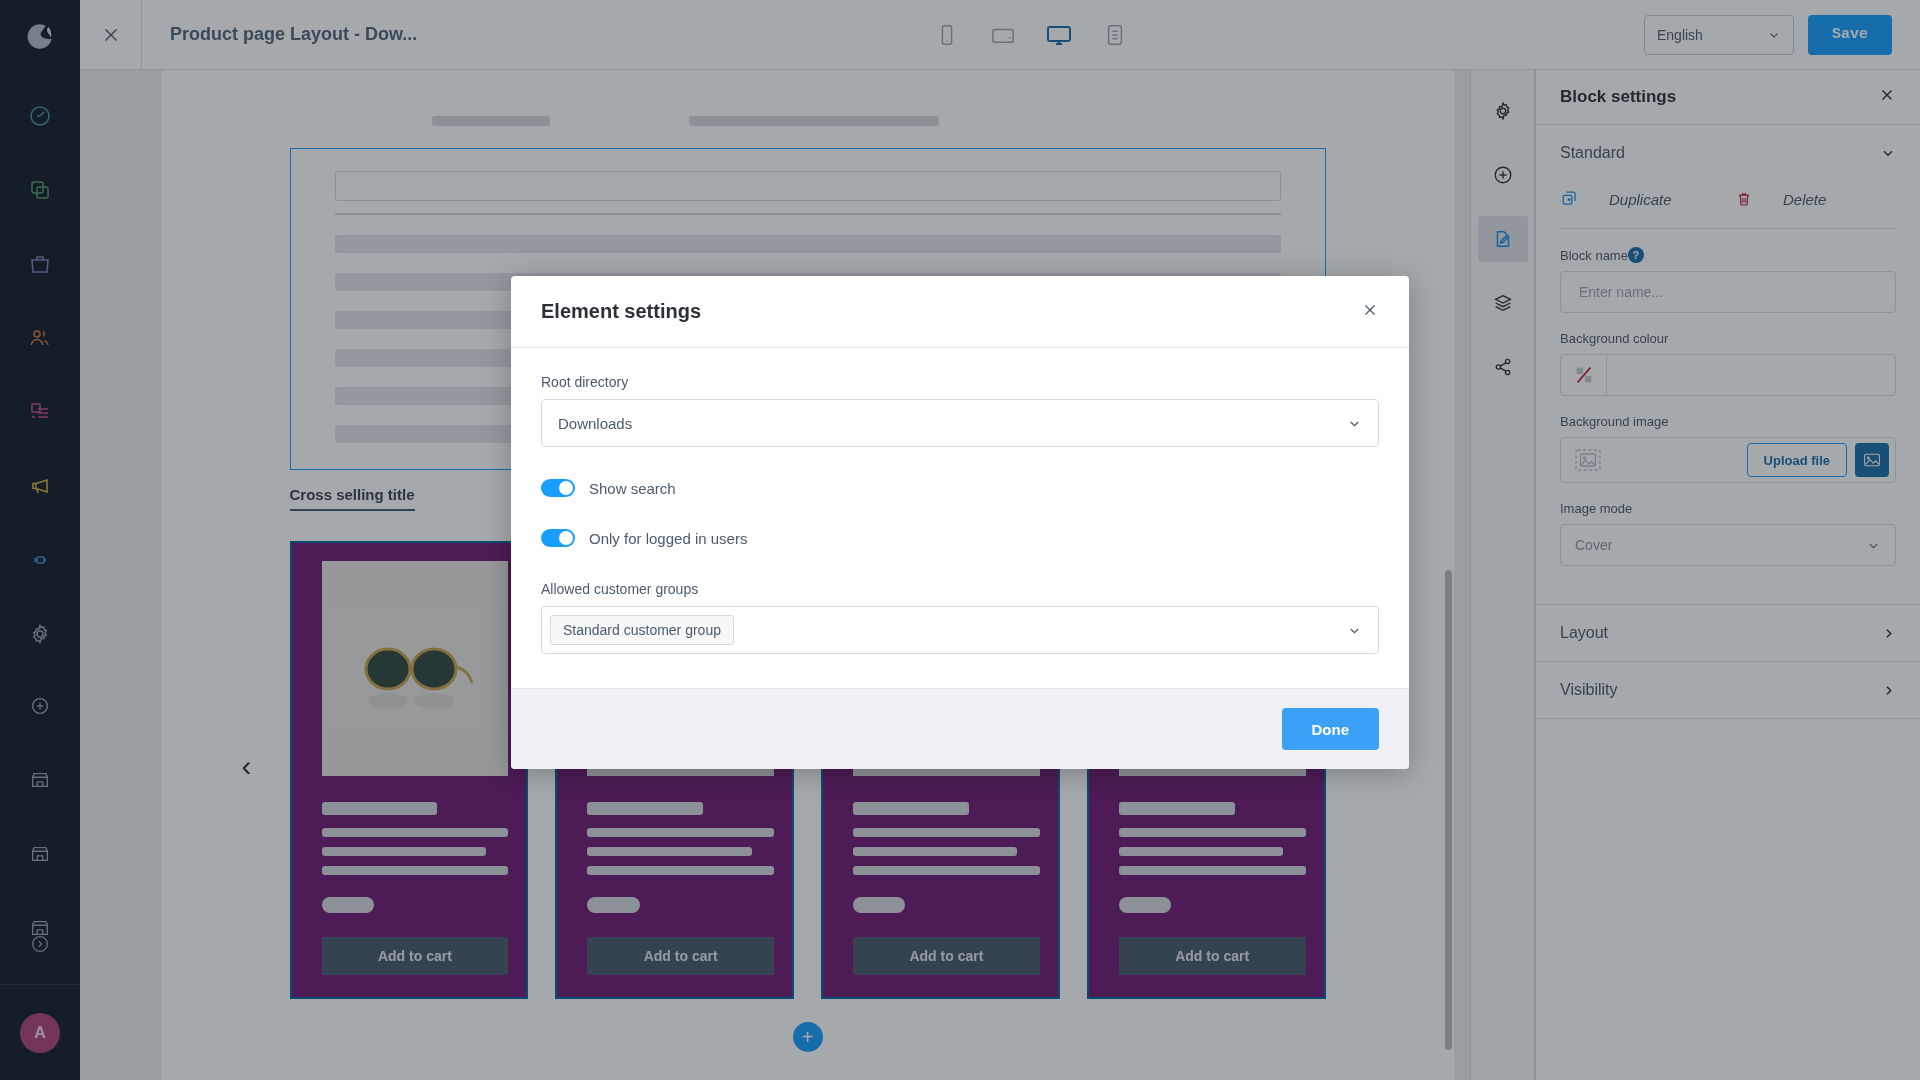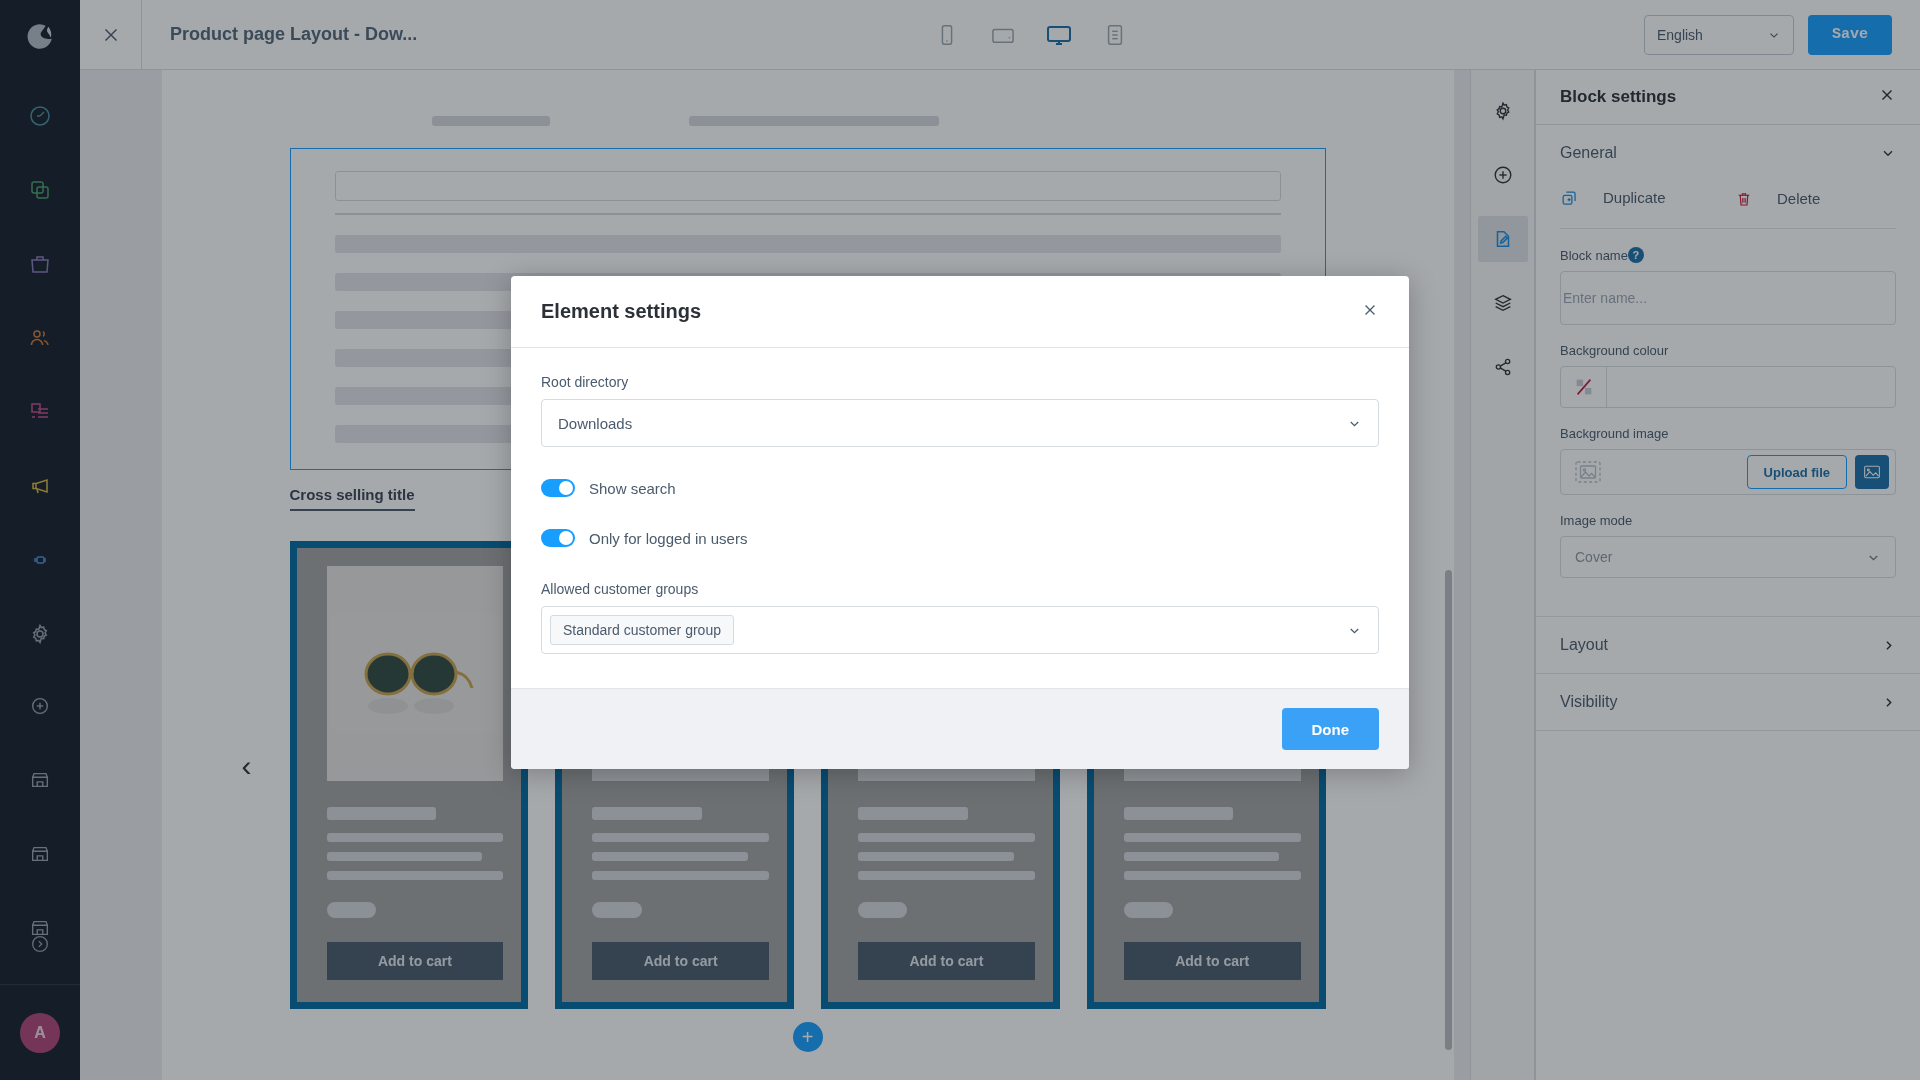--- a/index.html
+++ b/index.html
@@ -91,21 +91,21 @@
   .sk-row.w-short { width: 72%; }
   .cross-title {
     margin: 16px 0 0 128px; font-size: 15px; font-weight: bold; color: #394453;
     display: inline-block; border-bottom: 2px solid #4a5b6d; padding-bottom: 6px;
   }
   .carousel { margin: 30px 128px 0 128px; display: flex; gap: 27px; position: relative; }
   .arrow-left {
     position: absolute; left: -48px; top: 210px; font-size: 30px; color: #2b3137; cursor: pointer;
     line-height: 1;
   }
-  .pcard { flex: 1; border: 7px solid #0369a1; background: #a3a3a3; padding: 18px 18px 22px 30px; }
+  .pcard { flex: 1; border: 2px solid #0369a1; background: #701a75; padding: 18px 18px 22px 30px; }
   .pimg { height: 215px; background: #e6e4e1; display: flex; align-items: center; justify-content: center; overflow: hidden;}
   .pcard .sk-t1 { width: 62%; height: 13px; margin-top: 26px; background: #d6d9de; border-radius: 3px;}
   .pcard .sk-t2 { width: 100%; height: 9px; margin-top: 13px; background: #d6d9de; border-radius: 3px;}
   .pcard .sk-t3 { width: 88%; height: 9px; margin-top: 10px; background: #d6d9de; border-radius: 3px;}
   .pcard .sk-t4 { width: 100%; height: 9px; margin-top: 10px; background: #d6d9de; border-radius: 3px;}
   .pcard .sk-t5 { width: 28%; height: 16px; margin-top: 22px; background: #d6d9de; border-radius: 8px;}
   .atc {
     margin-top: 24px; height: 38px; background: #4a5b6d; color: #e3e7eb;
     display: flex; align-items: center; justify-content: center; font-size: 14px; font-weight: bold;
     cursor: pointer;
@@ -147,34 +147,34 @@
   }
   .sb-title { font-size: 17px; font-weight: bold; color: #2b3137; }
   .sb-x { cursor: pointer; color: #2b3137; }
   .sb-section-head {
     height: 56px; display: flex; align-items: center; justify-content: space-between;
     padding: 0 24px; cursor: pointer;
   }
   .sb-section-head .t { font-size: 16px; color: #4a5b6d; }
   .sb-body { padding: 0 24px 0 24px; }
   .dupdel { display: flex; gap: 0; align-items: center; padding: 8px 0 20px 0; }
-  .dd-item { display: flex; align-items: flex-start; gap: 24px; cursor: pointer; font-size: 15px; color: #4a5b6d; }
+  .dd-item { display: flex; align-items: flex-end; gap: 30px; cursor: pointer; font-size: 15px; color: #4a5b6d; font-style: italic; }
   .dd-item.dup { width: 175px; }
   .sb-hr { height: 1px; background: #e2e4e8; }
   .field { padding-top: 18px; }
   .f-label { display: flex; align-items: center; justify-content: flex-start;
     font-size: 13px; color: #4a5b6d; margin-bottom: 8px; }
   .help-dot {
     width: 16px; height: 16px; border-radius: 50%; background: #1b6ea8; color: #fff;
     font-size: 11px; display: flex; align-items: center; justify-content: center; cursor: pointer;
     font-weight: bold;
   }
   .f-input {
-    height: 54px; border: 1px solid #d6dbe0; border-radius: 4px; display: flex; align-items: center;
-    padding: 0 2px; font-size: 14px; color: #9aa5b1; background: #fff; cursor: text;
+    height: 42px; border: 1px solid #d6dbe0; border-radius: 4px; display: flex; align-items: center;
+    padding: 0 18px; font-size: 14px; color: #9aa5b1; background: #fff; cursor: text;
   }
   .color-row { display: flex; height: 42px; border: 1px solid #d6dbe0; border-radius: 4px; overflow: hidden; }
   .color-swatch { width: 46px; border-right: 1px solid #d6dbe0; display: flex; align-items: center; justify-content: center; cursor: pointer; }
   .color-val { flex: 1; cursor: text; }
   .bgimg-row {
     height: 46px; border: 1px solid #d6dbe0; border-radius: 4px;
     display: flex; align-items: center; padding: 0 6px 0 10px; gap: 8px;
   }
   .bgimg-ph { width: 34px; height: 30px; display: flex; align-items: center; justify-content: center; }
   .bgimg-spacer { flex: 1; }
@@ -549,21 +549,21 @@
       <div class="sb-title">Block settings</div>
       <div class="sb-x">
         <svg width="18" height="18" viewBox="0 0 24 24" fill="none" stroke="#2b3137" stroke-width="1.8">
           <path d="M6 6l12 12"></path>
             <path d="M18 6L6 18"></path>
         </svg>
       </div>
     </div>
 
     <div class="sb-section-head">
-      <span class="t">General</span>
+      <span class="t">Standard</span>
       <svg width="16" height="16" viewBox="0 0 24 24" fill="none" stroke="#2b3137" stroke-width="2">
           <path d="M6 9.5l6 6 6-6"></path>
         </svg>
     </div>
 
     <div class="sb-body">
       <div class="dupdel">
         <div class="dd-item dup">
           <svg width="19" height="19" viewBox="0 0 24 24" fill="none" stroke="#1b8ce0" stroke-width="1.6">
             <path d="M8 4h9a2 2 0 0 1 2 2v9"></path>

